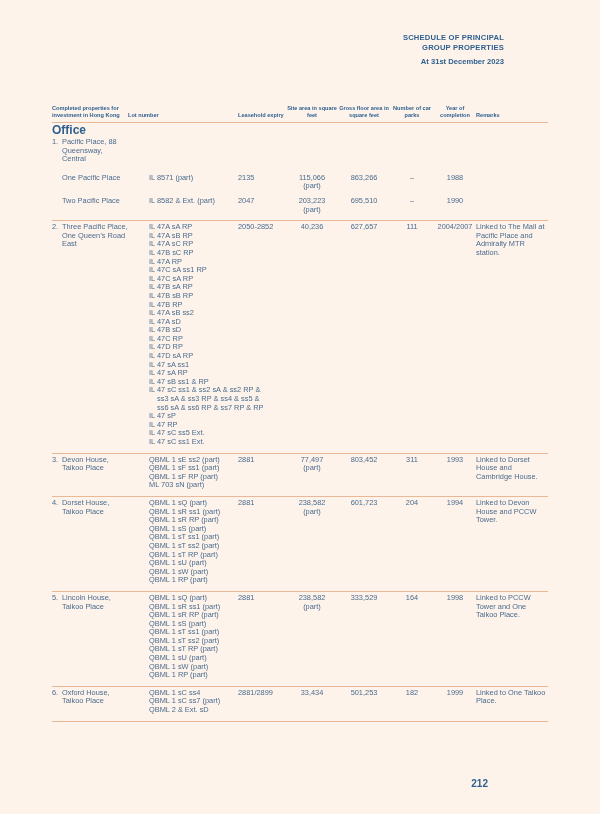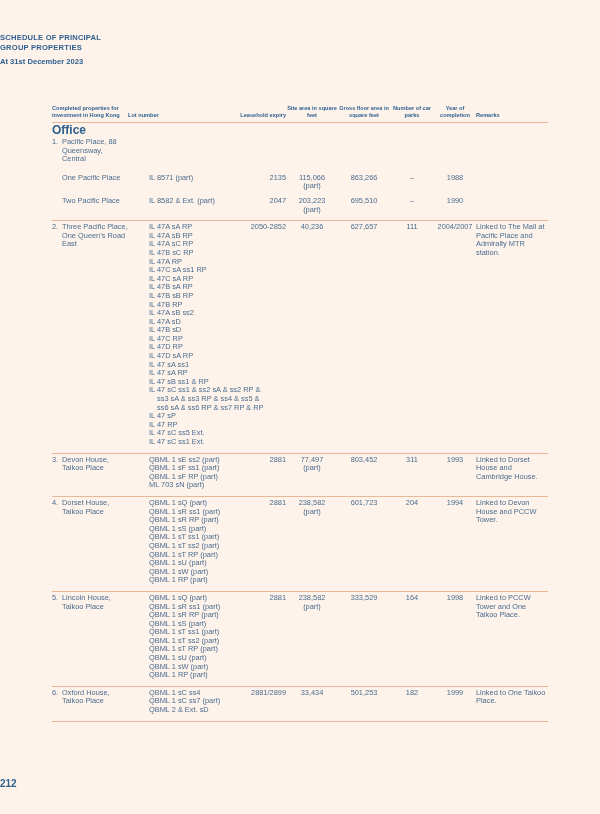--- a/index.html
+++ b/index.html
@@ -3,47 +3,47 @@
   <meta charset="utf-8">
   <style>
     html, body { margin: 0; padding: 0; }
     body {
       width: 600px; height: 814px; overflow: hidden;
       background: #fdf3ea;
       font-family: "Liberation Sans", sans-serif;
       color: #4a6b8f;
       position: relative;
     }
-    .hdr { position: absolute; left: 0; width: 504px; text-align: left; color: #2f5f8f; font-weight: bold; }
+    .hdr { position: absolute; left: 0; width: 504px; text-align: right; color: #2f5f8f; font-weight: bold; }
     .h1 { top: 33px; font-size: 7.6px; letter-spacing: 0.2px; line-height: 10px; }
     .h2 { top: 57px; font-size: 7.6px; font-weight: bold; color: #2f5f8f; }
     table {
       position: absolute; left: 52px; top: 105px; width: 496px;
       border-collapse: collapse; font-size: 7.4px; line-height: 8.6px;
       table-layout: fixed;
     }
     th {
       font-size: 5.6px; line-height: 7.2px; font-weight: bold; color: #2f5f8f;
       vertical-align: bottom; padding: 0 0 3px 0; text-align: center;
       border-bottom: 1.5px solid #e9b896;
     }
     th.l { text-align: left; }
     td { vertical-align: top; padding: 0; }
     .sep td { border-top: 1px solid #e9b896; padding-top: 2px; }
     .last td { border-bottom: 1.5px solid #e9b896; padding-bottom: 6px; }
     .c { text-align: center; }
-    .r { text-align: right; }
+    .r { text-align: left; }
     .sec { font-weight: bold; color: #2f5f8f; font-size: 12px; padding: 3px 0 3px 0; }
     .num { display: inline-block; width: 10px; }
     .namewrap { display: flex; }
     .namewrap .nm { flex: 1; }
     .sub { padding-left: 10px; }
     .lot div { white-space: nowrap; margin-left: 21px; }
     .lot .ind { padding-left: 8px; }
-    .pg { position: absolute; top: 778px; width: 488px; left: 0; text-align: left; font-size: 10px; font-weight: bold; color: #2f5f8f; }
+    .pg { position: absolute; top: 778px; width: 488px; left: 0; text-align: right; font-size: 10px; font-weight: bold; color: #2f5f8f; }
   </style>
 </head>
 <body>
 
 <div class="hdr h1">
   <div>SCHEDULE OF PRINCIPAL</div>
   <div>GROUP PROPERTIES</div>
 </div>
 <div class="hdr h2">At 31st December 2023</div>
 

